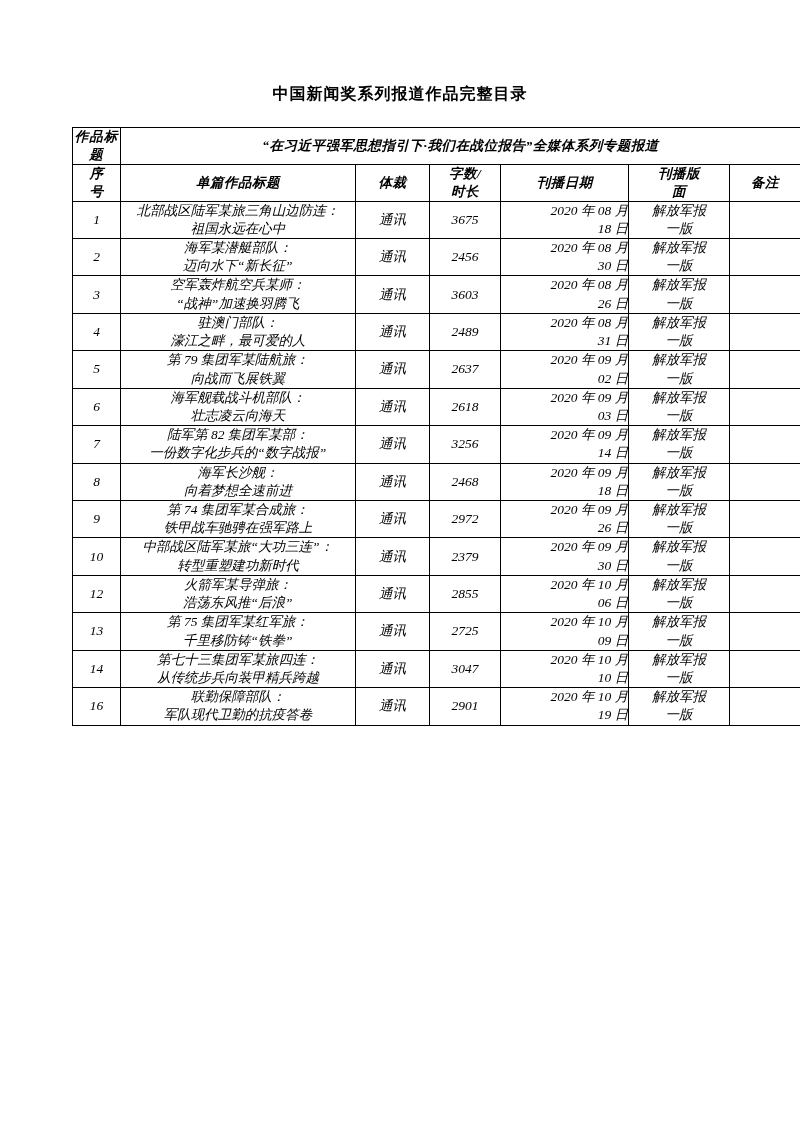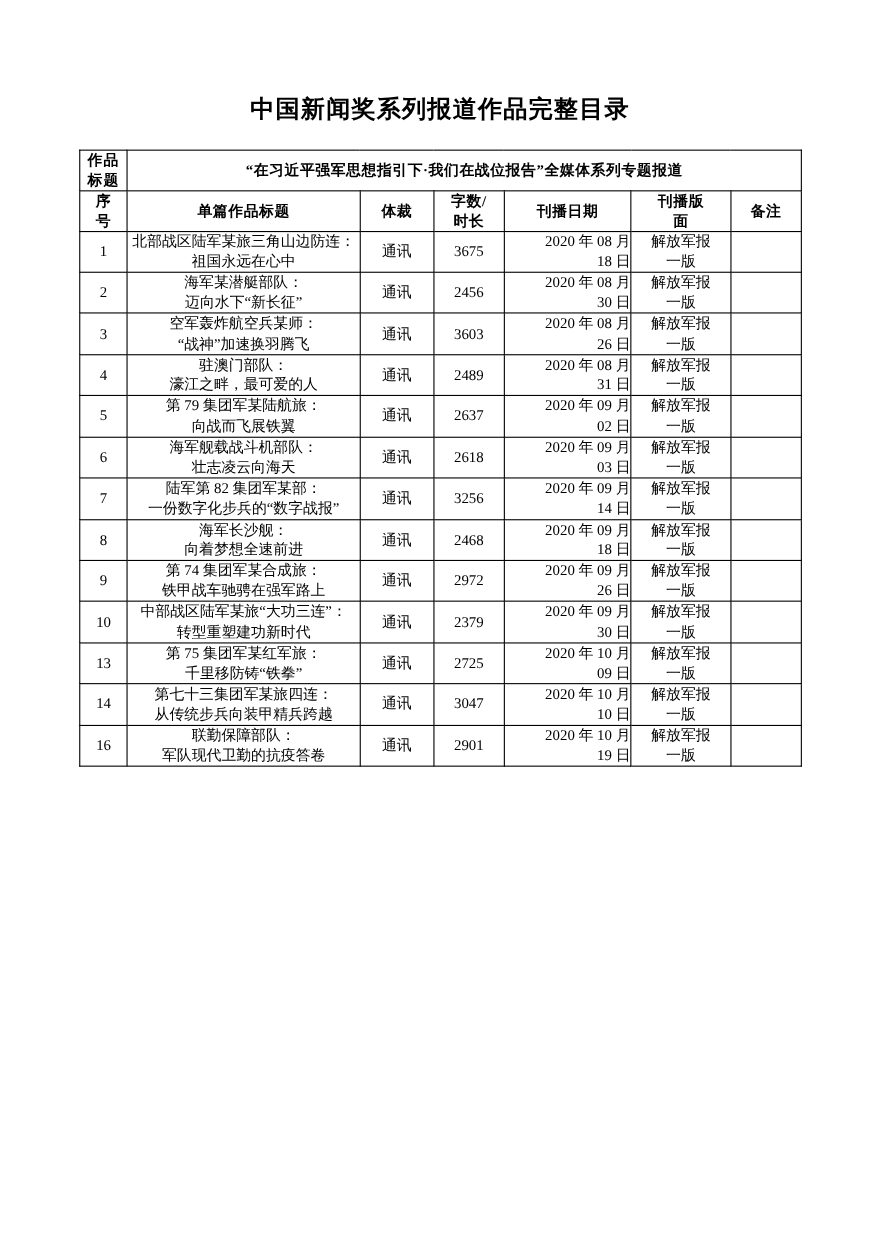--- a/index.html
+++ b/index.html
@@ -15,32 +15,33 @@
   }
   .page {
     width: 800px;
     height: 1132px;
     position: relative;
     box-sizing: border-box;
     padding: 0 72px;
   }
   .doc-title {
     text-align: center;
-    font-size: 22px;
+    font-size: 16px;
     font-weight: bold;
     letter-spacing: 1px;
     padding-top: 84px;
     padding-bottom: 22px;
     font-family: "Liberation Serif", "DejaVu Serif", serif;
   }
   table.catalog {
     border-collapse: collapse;
-    width: 657px;
+    width: 729px;
     table-layout: fixed;
     margin: 0 auto;
+    font-style: italic;
   }
   table.catalog td {
     border: 1px solid #000000;
     padding: 0;
     text-align: center;
     vertical-align: middle;
     font-size: 13.5px;
     line-height: 1.35;
   }
   
@@ -330,20 +331,38 @@
           <span class="ln">30 日</span>
         </td>
         <td class="page-cell">
           <span class="ln">解放军报</span>
           <span class="ln">一版</span>
         </td>
         <td class="note-cell"></td>
       </tr>
 
 
+      <tr>
+        <td class="idx">12</td>
+        <td class="title-cell">
+          <span class="ln">火箭军某导弹旅：</span>
+          <span class="ln">浩荡东风推“后浪”</span>
+        </td>
+        <td class="genre">通讯</td>
+        <td class="count">2855</td>
+        <td class="date-cell">
+          <span class="ln">2020 年 10 月</span>
+          <span class="ln">06 日</span>
+        </td>
+        <td class="page-cell">
+          <span class="ln">解放军报</span>
+          <span class="ln">一版</span>
+        </td>
+        <td class="note-cell"></td>
+      </tr>
 
       <tr>
         <td class="idx">13</td>
         <td class="title-cell">
           <span class="ln">第 75 集团军某红军旅：</span>
           <span class="ln">千里移防铸“铁拳”</span>
         </td>
         <td class="genre">通讯</td>
         <td class="count">2725</td>
         <td class="date-cell">

